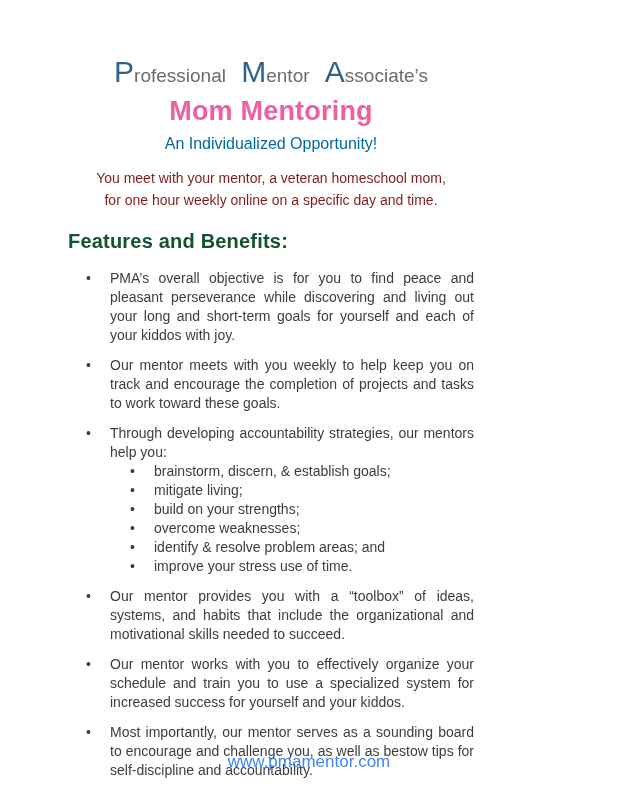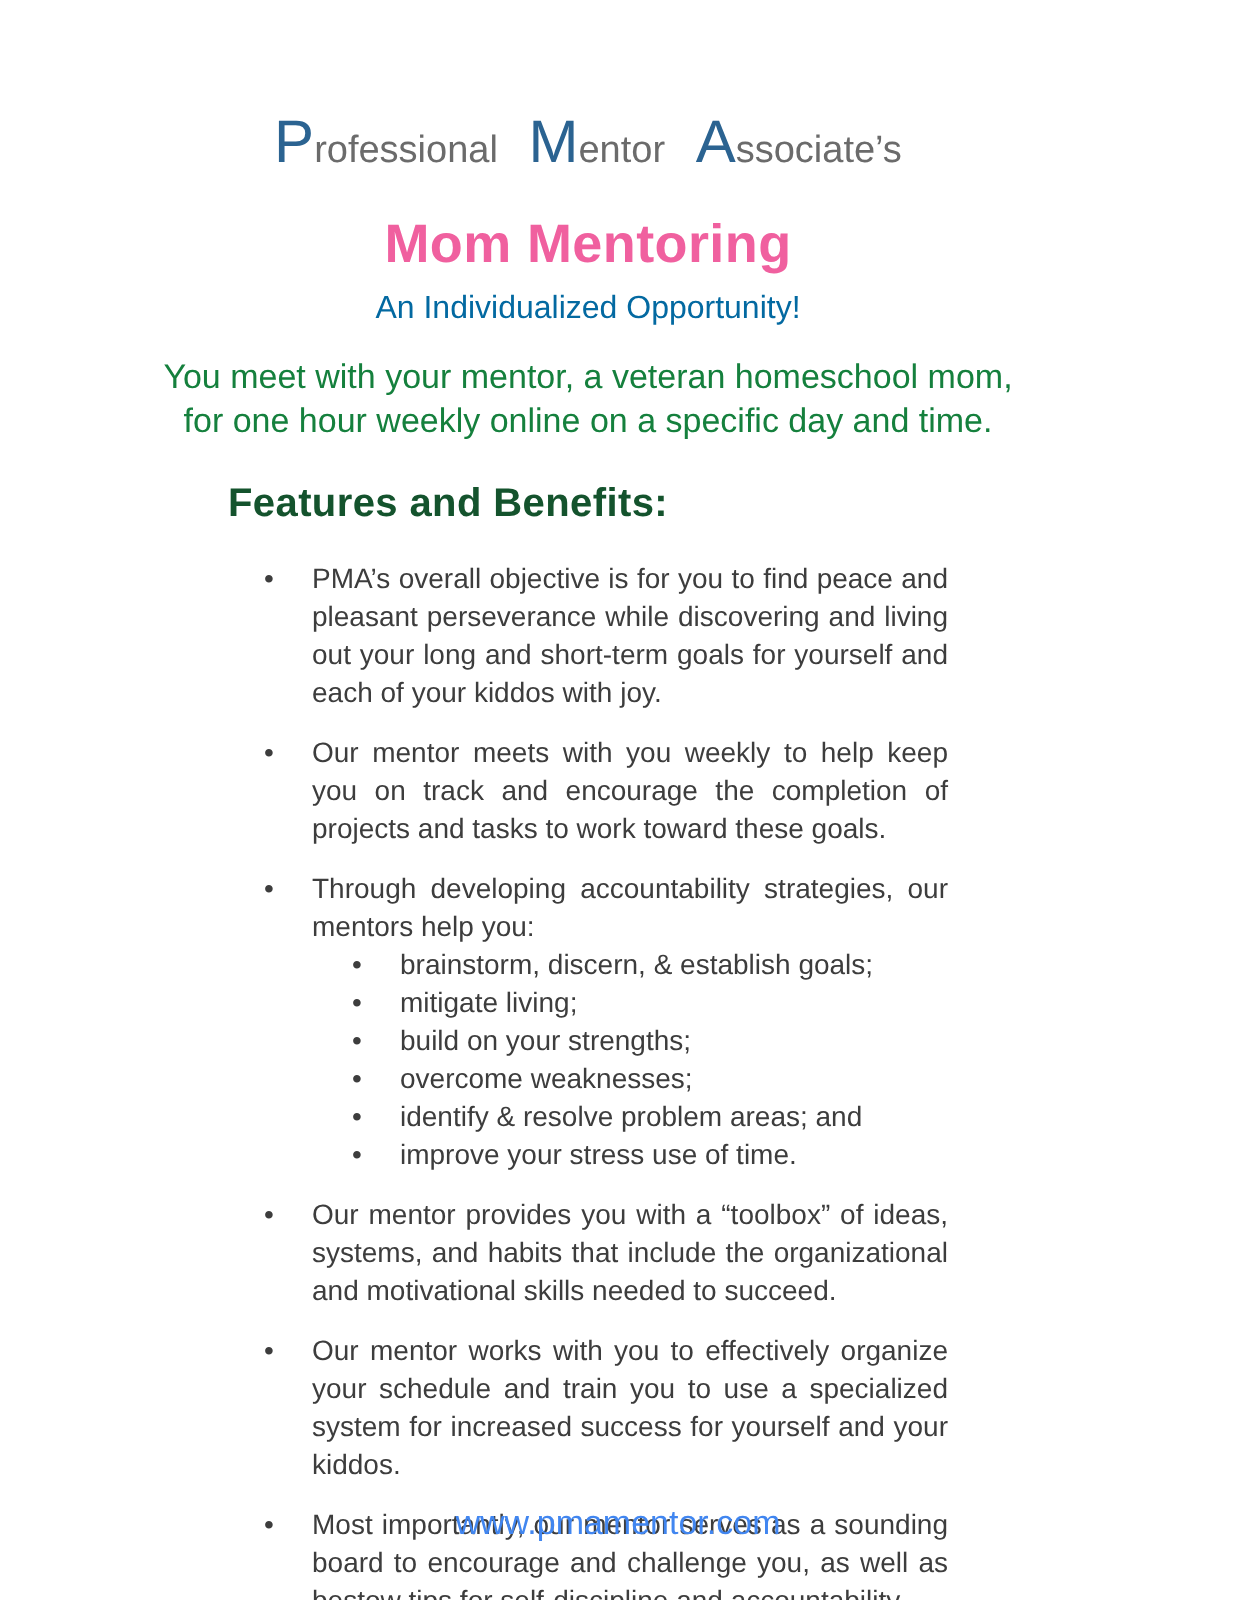--- a/index.html
+++ b/index.html
@@ -2,34 +2,34 @@
 <html><head>
 <meta charset="utf-8">
 <style>
   html, body { margin: 0; padding: 0; background: #ffffff; }
   body {
     width: 618px; height: 800px;
     font-family: "Liberation Sans", sans-serif;
     color: #3d3d3d;
     overflow: hidden;
   }
-  .page { position: relative; width: 542px; height: 800px; padding-top: 56px; box-sizing: border-box; padding-left: 46px; }
+  .page { position: relative; width: 542px; height: 800px; padding-top: 56px; box-sizing: border-box; }
 
   .brand { text-align: center; color: #6b6b6b; font-size: 19px; line-height: 32px; white-space: nowrap; }
   .brand .cap { color: #2b6391; font-size: 30px; }
   .brand-word + .brand-word { margin-left: 10px; }
 
   .title {
-    margin: 15px 0 0 0; text-align: center;
+    margin: 4px 0 0 0; text-align: center;
     color: #f0609f; font-size: 27px; font-weight: bold; line-height: 30px;
     letter-spacing: 0.2px;
   }
   .subtitle { margin-top: 8px; text-align: center; color: #0369a1; font-size: 16px; line-height: 19px; }
 
-  .intro { margin-top: 14px; text-align: center; font-size: 17px; line-height: 22px; color: #15803d; }
+  .intro { margin-top: 14px; text-align: center; font-size: 14px; line-height: 22px; color: #7f1d1d; }
 
   .heading {
     margin: 18px 0 0 68px; color: #14532d;
     font-size: 20px; font-weight: bold; line-height: 24px; letter-spacing: 0.2px;
   }
 
   ul.bullets { list-style: none; margin: 16px 68px 0 86px; padding: 0; }
   ul.bullets > li {
     position: relative; padding-left: 24px; margin-bottom: 11px;
     font-size: 14px; line-height: 19px; text-align: justify; color: #3d3d3d;

